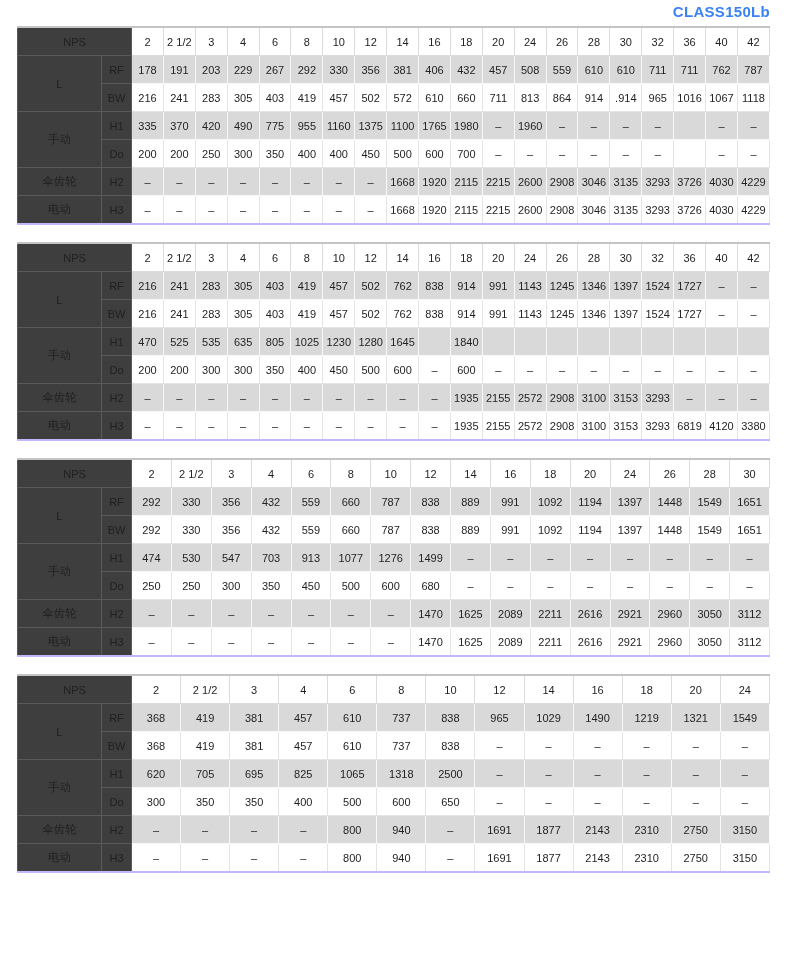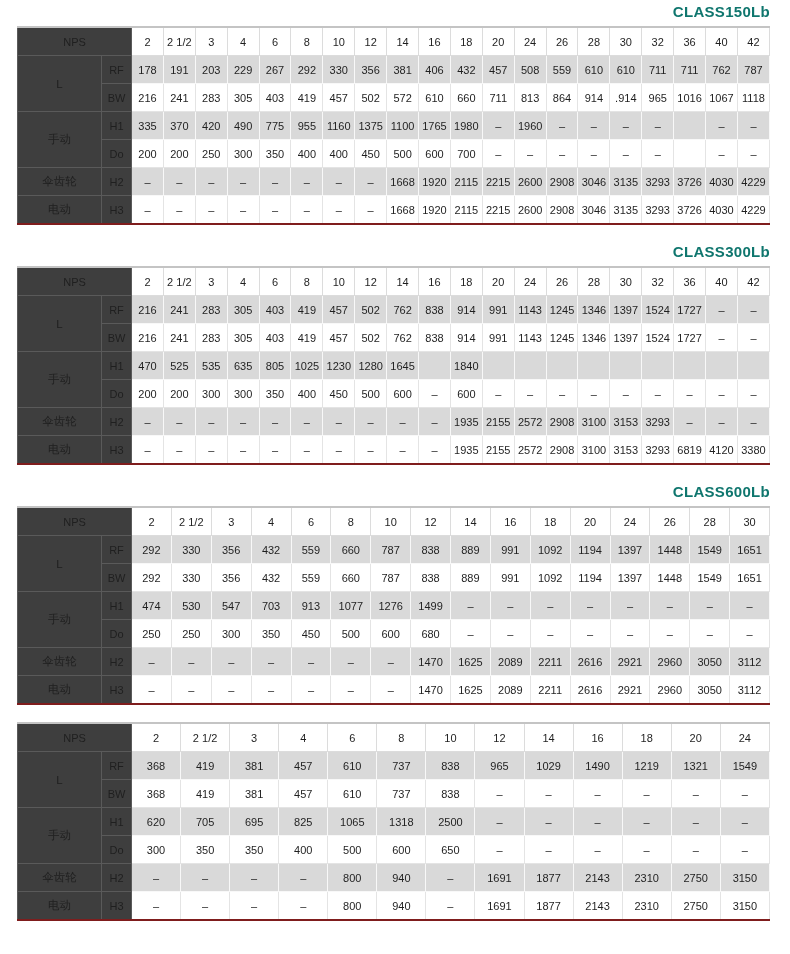--- a/index.html
+++ b/index.html
@@ -17,30 +17,30 @@
     padding-top: 2px;
   }
   .table-section {
     margin: 0 20px 17px 17px;
   }
   .table-title {
     text-align: right;
     font-weight: bold;
     font-size: 15px;
     letter-spacing: 0.3px;
-    color: #0f766e;
+    color: #3b82f6;
     margin: 0 0 5px 0;
     line-height: 19px;
   }
   table.spec {
     width: 100%;
     border-collapse: collapse;
     table-layout: fixed;
     border-top: 2px solid #c4c4c4;
-    border-bottom: 2px solid #7f1d1d;
+    border-bottom: 2px solid #c4b5fd;
   }
   table.spec td {
     height: 27px;
     padding: 0;
     text-align: center;
     vertical-align: middle;
     font-size: 11px;
     white-space: nowrap;
     overflow: hidden;
     color: #1f1f1f;
@@ -242,21 +242,20 @@
               <td class="val">3293</td>
               <td class="val">3726</td>
               <td class="val">4030</td>
               <td class="val">4229</td>
             </tr>
           </tbody>
     </table>
   </div>
 
   <div class="table-section">
-    <div class="table-title">CLASS300Lb</div>
     <table class="spec">
       <colgroup>
         <col style="width:84px">
         <col style="width:30px">
       </colgroup>
       <tbody>
         <tr>
           <td class="dark" colspan="2">NPS</td>
         <td class="size">2</td>
               <td class="size">2 1/2</td>
@@ -419,21 +418,20 @@
               <td class="val">3293</td>
               <td class="val">6819</td>
               <td class="val">4120</td>
               <td class="val">3380</td>
             </tr>
           </tbody>
     </table>
   </div>
 
   <div class="table-section">
-    <div class="table-title">CLASS600Lb</div>
     <table class="spec">
       <colgroup>
         <col style="width:84px">
         <col style="width:30px">
       </colgroup>
       <tbody>
         <tr>
           <td class="dark" colspan="2">NPS</td>
         <td class="size">2</td>
               <td class="size">2 1/2</td>

